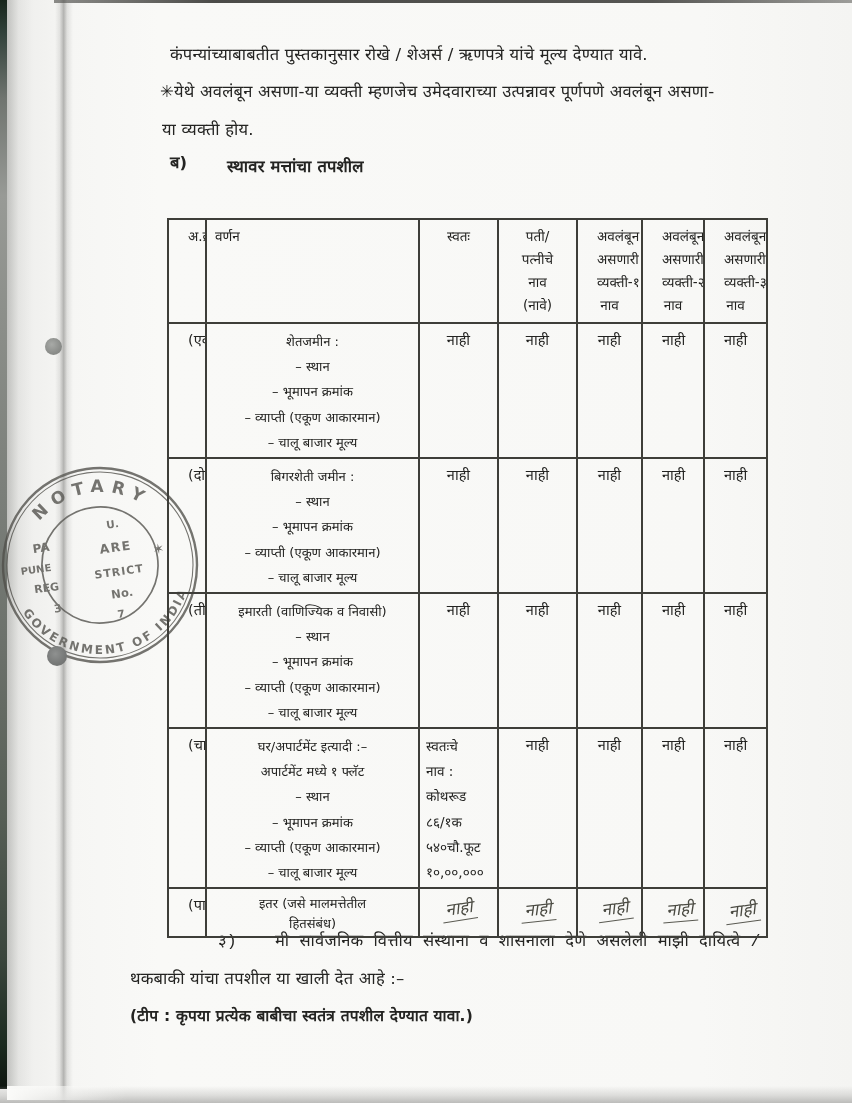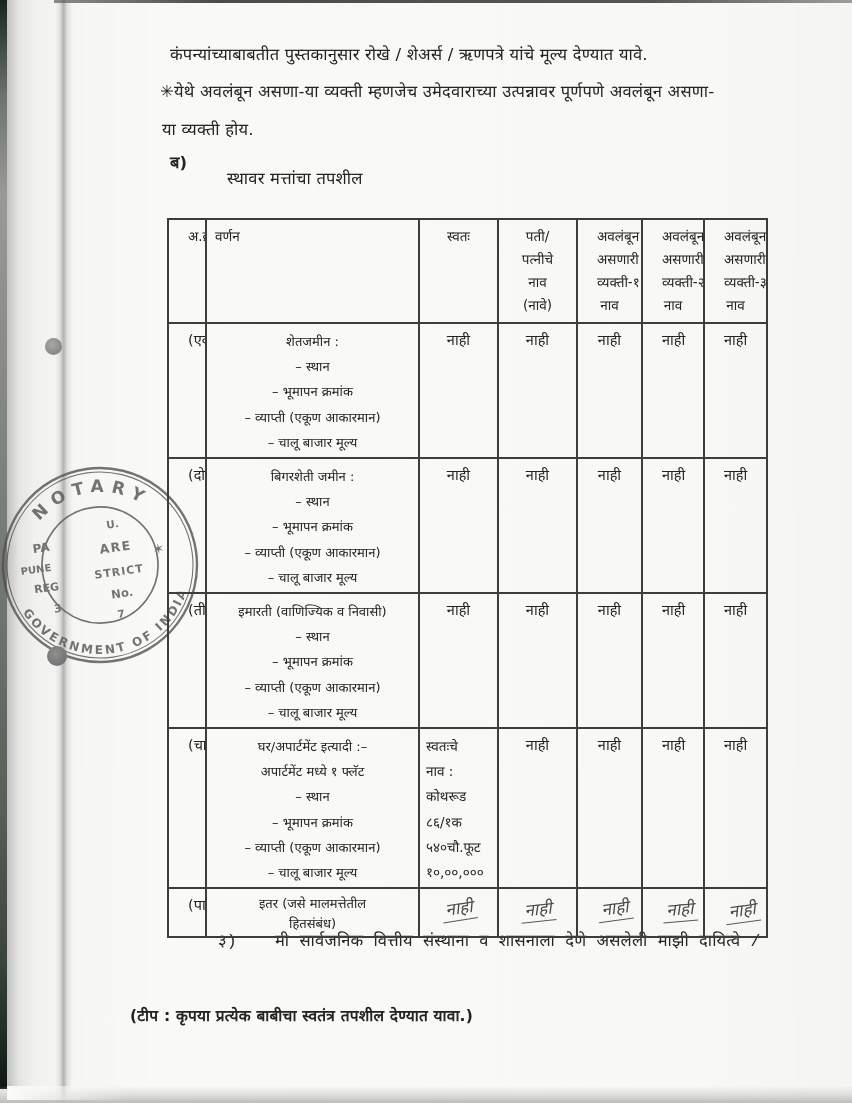--- a/index.html
+++ b/index.html
@@ -47,21 +47,21 @@
     background:radial-gradient(circle at 40% 38%, #a8aaa7, #8b8d8a 60%, #7c7e7b); }
   .hole-2 { left:47px; top:646px; width:20px; height:20px;
     background:radial-gradient(circle at 42% 40%, #8f9190, #787a79 55%, #696b6a); }
 
   .stamp { position:absolute; left:-6px; top:452px; z-index:2; opacity:0.78; }
 
   
   .tline { position:absolute; white-space:nowrap; font-size:16.5px; font-weight:500; color:#242422; letter-spacing:0.2px; }
   .note  { font-size:15.5px; font-weight:600; }
   .sec-label { font-weight:600; }
-  .sec-title { position:absolute; left:57px; top:16px; font-weight:400; }
+  .sec-title { position:absolute; left:57px; top:4px; font-weight:700; }
 
   
   table.assets {
     position:absolute; left:167px; top:218px; width:599px; z-index:4;
     border-collapse:collapse; table-layout:fixed;
     font-size:14.5px; color:#232321;
   }
   table.assets th, table.assets td {
     border:2px solid #3e3e39;
     vertical-align:top; font-weight:500;
@@ -233,20 +233,21 @@
       <td class="hwcell"><span class="hw hw4">नाही</span></td>
       <td class="hwcell"><span class="hw hw5">नाही</span></td>
     </tr>
   </tbody>
     </table>
 
   <div class="tline" style="left:218px; top:928px;font-family:Liberation Mono, monospace;">
     <span>३)</span>
     <span style="padding-left:28px;">मी सार्वजनिक वित्तीय संस्थाना व शासनाला देणे असलेली माझी दायित्वे /</span>
   </div>
+  <div class="tline" style="left:130px; top:966px;">थकबाकी यांचा तपशील या खाली देत आहे :–</div>
   <div class="tline note" style="left:130px; top:1004px;">(टीप : कृपया प्रत्येक बाबीचा स्वतंत्र तपशील देण्यात यावा.)</div>
 
   <div class="crease"></div>
   <div class="hole hole-1"></div>
   <div class="hole hole-2"></div>
   <div class="bottom-band"></div>
   <div class="bottom-white"></div>
 
 </div>
 

